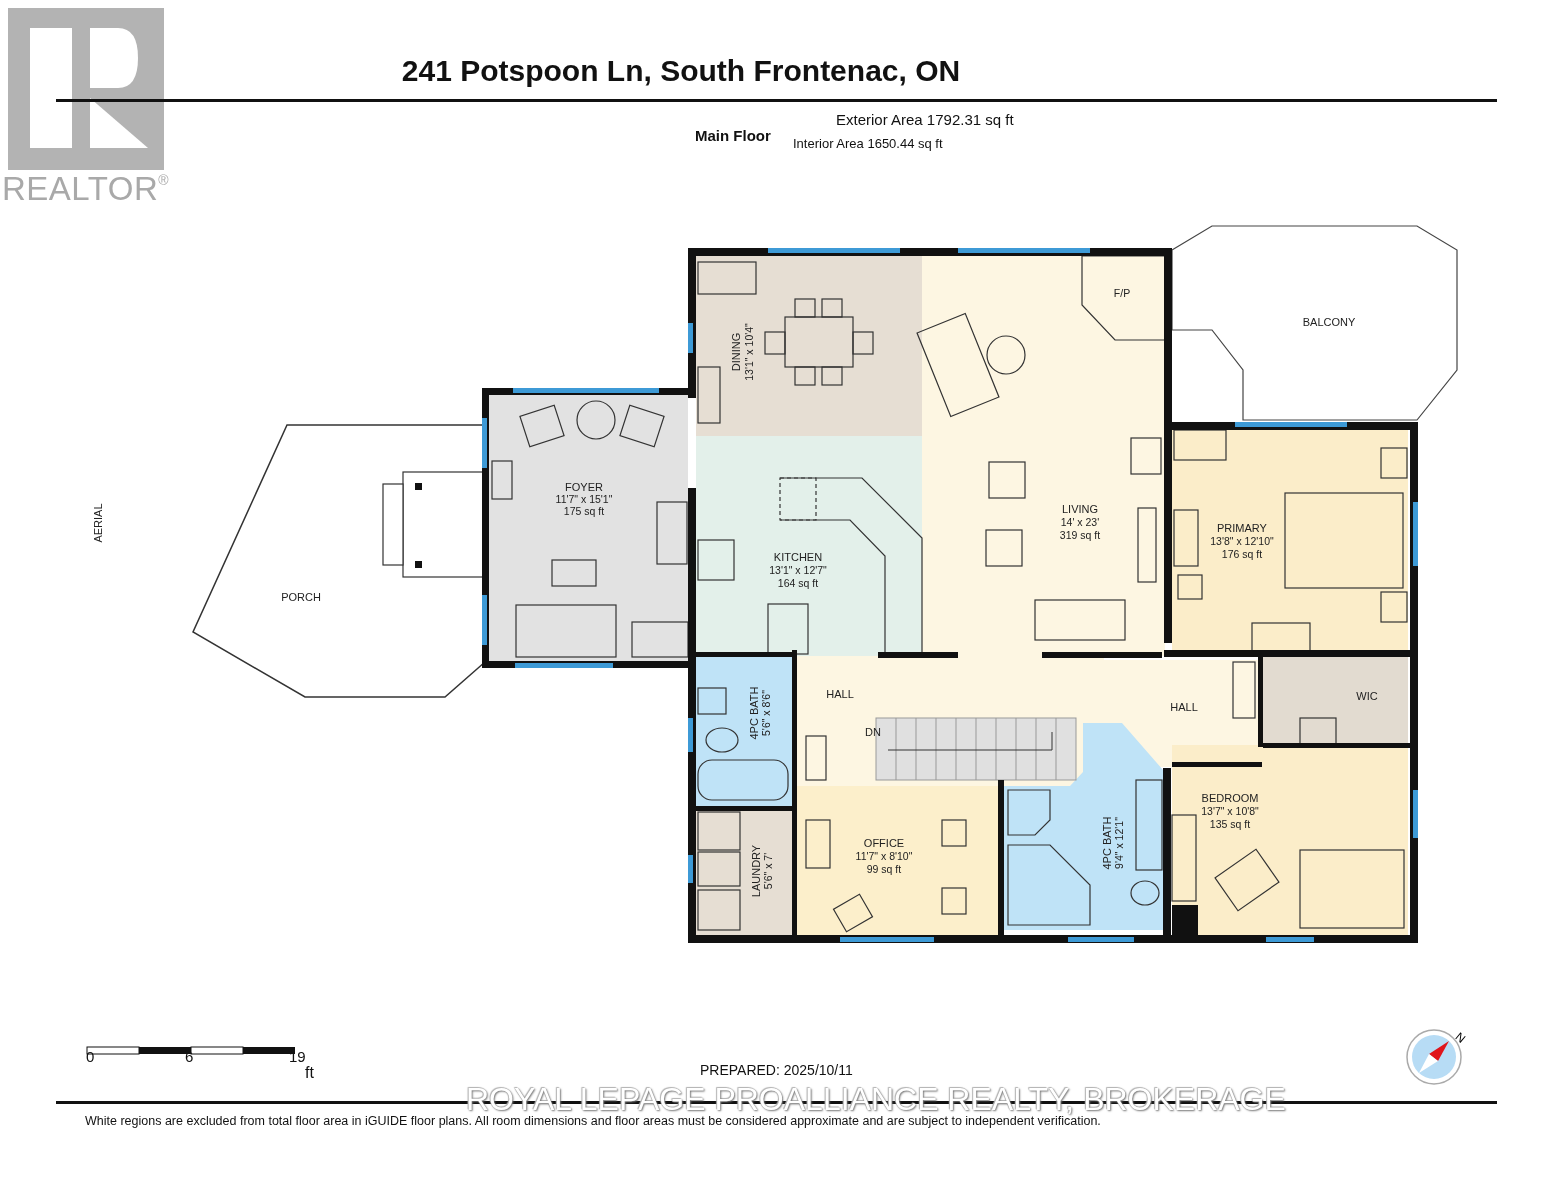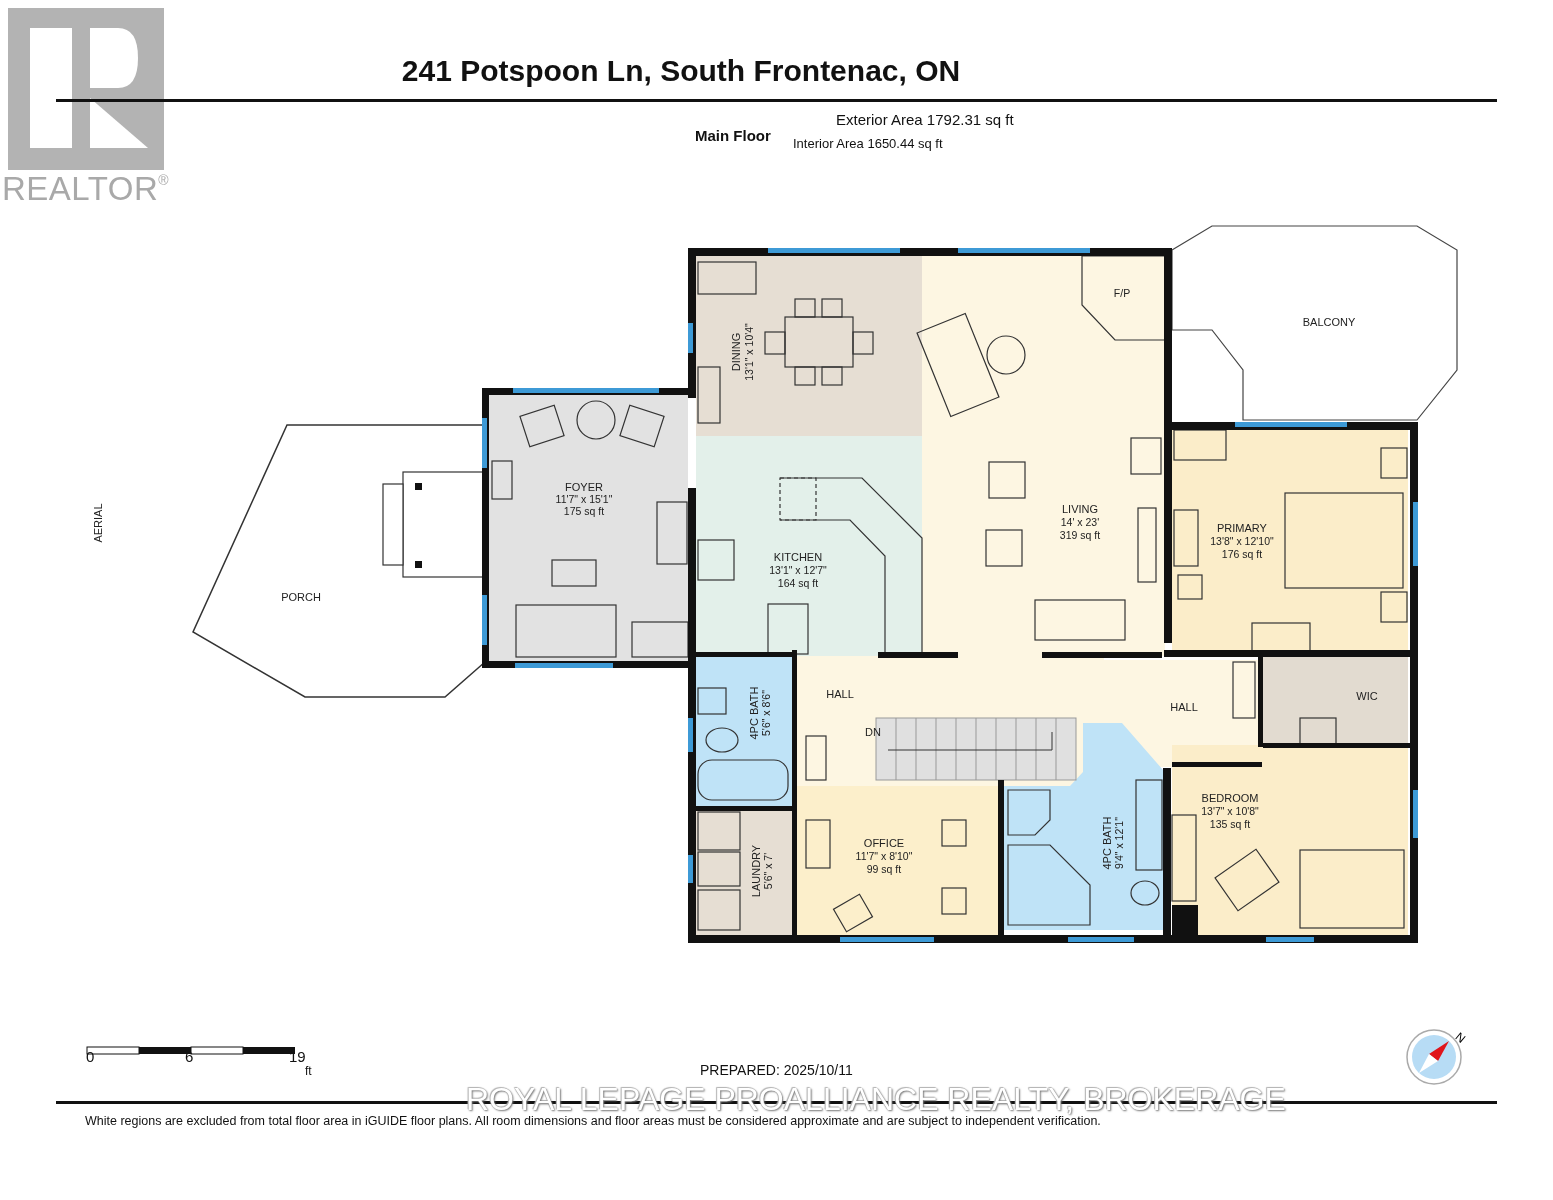--- a/index.html
+++ b/index.html
@@ -9,21 +9,21 @@
   .logo-word sup { font-size:14px; vertical-align:top; position:relative; top:2px; }
   .title { position:absolute; left:0; width:1362px; top:54px; text-align:center; font-size:30px; font-weight:bold; color:#111; }
   .title-rule { position:absolute; left:56px; top:99px; width:1441px; height:3px; background:#111; }
   .floor-label { position:absolute; left:695px; top:127px; font-size:15px; font-weight:bold; }
   .area-ext { position:absolute; left:836px; top:111px; font-size:15px; }
   .area-int { position:absolute; left:793px; top:136px; font-size:13px; }
   .plan { position:absolute; left:0; top:0; width:1553px; height:1200px; }
   .room-text { font-family:"Liberation Sans", sans-serif; fill:#222; text-anchor:middle; }
   .scale { position:absolute; left:86px; top:1046px; }
   .scale-num { position:absolute; top:1048px; font-size:15px; }
-  .scale-ft { position:absolute; left:305px; top:1064px; font-size:12px; }
+  .scale-ft { position:absolute; left:305px; top:1064px; font-size:16px; }
   .prepared { position:absolute; left:700px; top:1062px; font-size:14px; }
   .compass { position:absolute; left:1400px; top:1025px; width:70px; height:65px; }
   .foot-rule { position:absolute; left:56px; top:1101px; width:1441px; height:3px; background:#111; }
   .disclaimer { position:absolute; left:61px; top:1114px; font-size:12.5px;margin-left:24px; }
   .brokerage { position:absolute; left:466px; top:1081px; font-size:32px; color:#ffffff; letter-spacing:0px;
                text-shadow: 0 0 1px #888, 1px 1px 2px #777, -1px -1px 1px #bbb; font-family:"Liberation Sans", sans-serif; }
 </style>
 </head>
 <body>
 

